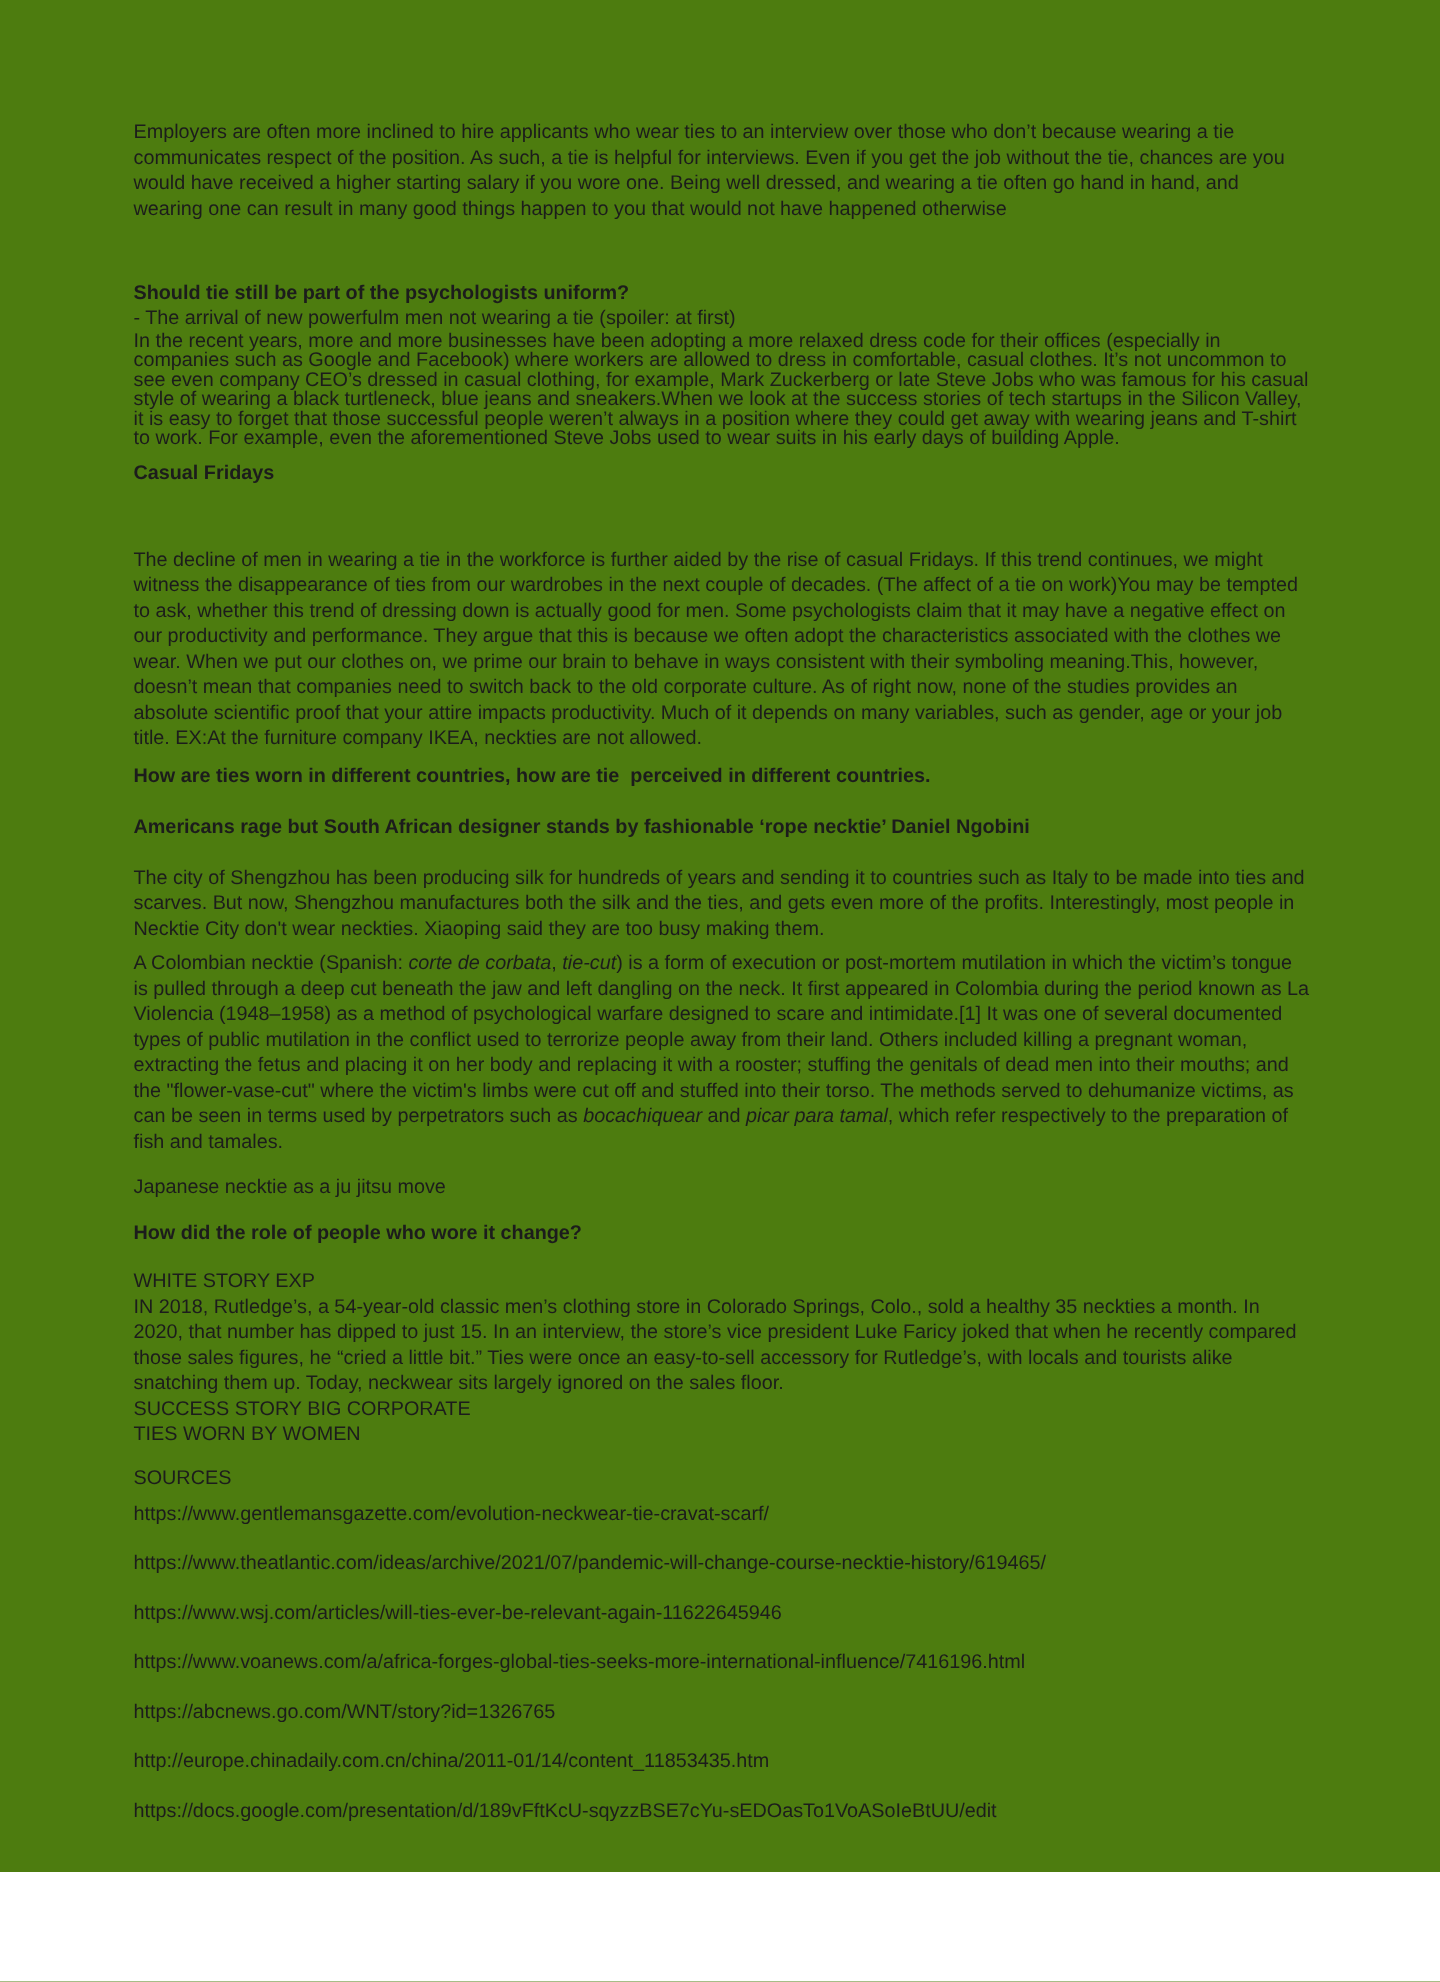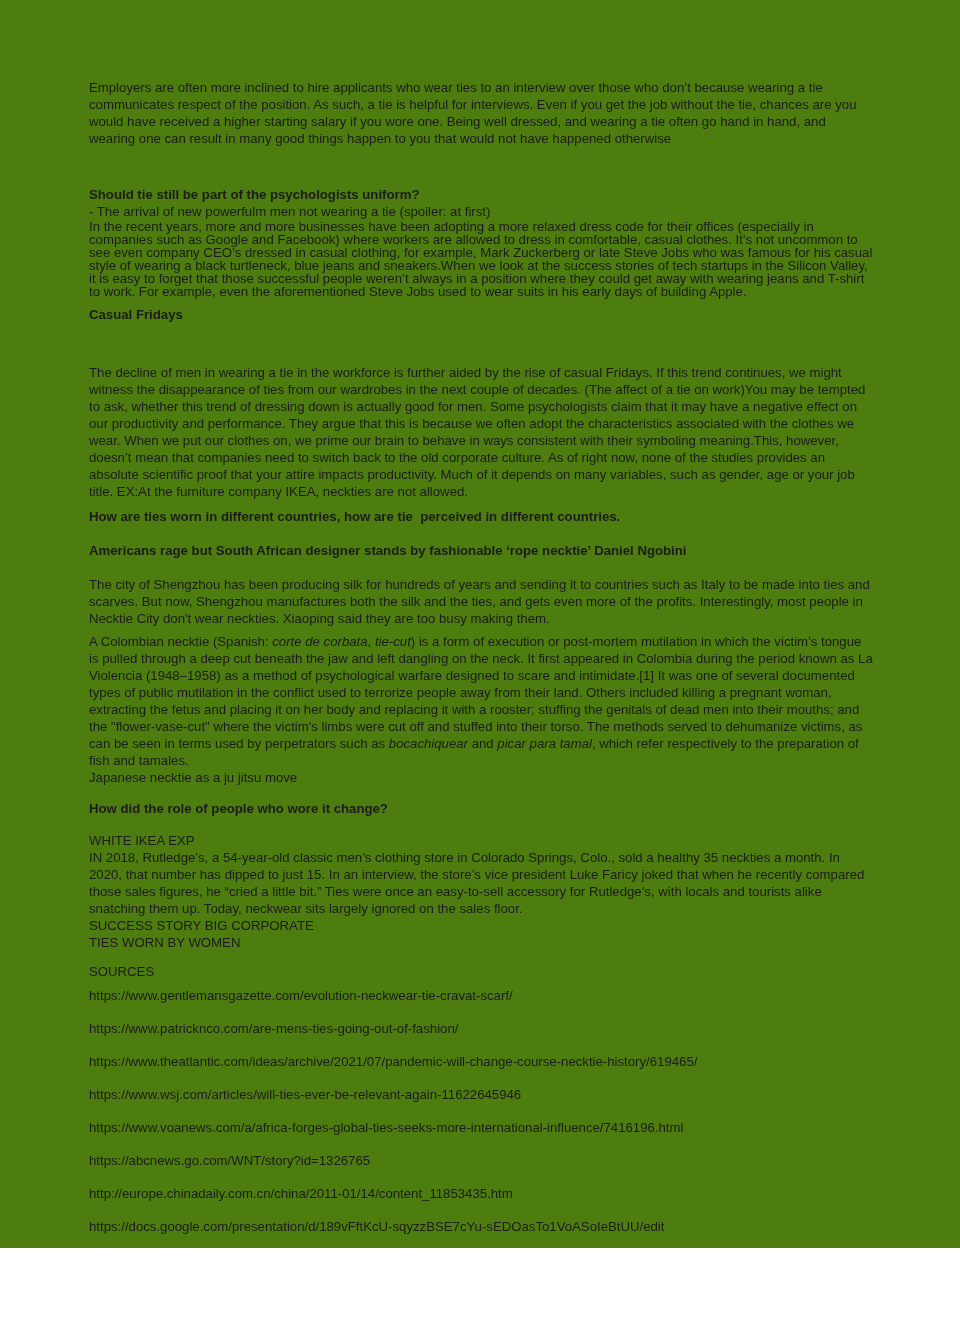--- a/index.html
+++ b/index.html
@@ -29,21 +29,21 @@
   .intro        { margin-top:79px; }
   .h-uniform    { margin-top:39px; }
   .sub          { margin-top:0; }
   .condensed    { margin-top:0; line-height:13px; }
   .h-casual     { margin-top:8px; }
   .body-casual  { margin-top:41px; }
   .h-countries  { margin-top:8px; }
   .h-americans  { margin-top:17px; }
   .body-shengzhou { margin-top:17px; }
   .body-colombian { margin-top:6px; }
-  .japanese     { margin-top:0; }
+  .japanese     { margin-top:13px; }
   .h-role       { margin-top:14px; }
   .white-coat   { margin-top:15px; }
   .tight        { margin-top:0; }
   .sources      { margin-top:12px; }
 
   .links { margin-top:7px; }
   .doc-link {
     display:block;
     width:fit-content;
     margin-bottom:16px;
@@ -80,30 +80,29 @@
 
     <p class="para bold h-americans">Americans rage but South African designer stands by fashionable ‘rope necktie’ Daniel Ngobini</p>
 
     <p class="para body-shengzhou">The city of Shengzhou has been producing silk for hundreds of years and sending it to countries such as Italy to be made into ties and scarves. But now, Shengzhou manufactures both the silk and the ties, and gets even more of the profits. Interestingly, most people in Necktie City don't wear neckties. Xiaoping said they are too busy making them.</p>
 
     <p class="para body-colombian"><span>A Colombian necktie (Spanish: </span><span class="italic">corte de corbata</span><span>, </span><span class="italic">tie-cut</span><span>) is a form of execution or post-mortem mutilation in which the victim’s tongue is pulled through a deep cut beneath the jaw and left dangling on the neck. It first appeared in Colombia during the period known as La Violencia (1948–1958) as a method of psychological warfare designed to scare and intimidate.[1] It was one of several documented types of public mutilation in the conflict used to terrorize people away from their land. Others included killing a pregnant woman, extracting the fetus and placing it on her body and replacing it with a rooster; stuffing the genitals of dead men into their mouths; and the "flower-vase-cut" where the victim's limbs were cut off and stuffed into their torso. The methods served to dehumanize victims, as can be seen in terms used by perpetrators such as </span><span class="italic">bocachiquear</span><span> and </span><span class="italic">picar para tamal</span><span>, which refer respectively to the preparation of fish and tamales.</span></p>
     <p class="para japanese">Japanese necktie as a ju jitsu move</p>
 
     <p class="para bold h-role">How did the role of people who wore it change?</p>
 
-    <p class="para white-coat">WHITE IKEA EXP</p>
+    <p class="para white-coat">WHITE STORY EXP</p>
     <p class="para tight">IN 2018, Rutledge’s, a 54-year-old classic men’s clothing store in Colorado Springs, Colo., sold a healthy 35 neckties a month. In 2020, that number has dipped to just 15. In an interview, the store’s vice president Luke Faricy joked that when he recently compared those sales figures, he “cried a little bit.” Ties were once an easy-to-sell accessory for Rutledge’s, with locals and tourists alike snatching them up. Today, neckwear sits largely ignored on the sales floor.</p>
     <p class="para tight">SUCCESS STORY BIG CORPORATE</p>
     <p class="para tight">TIES WORN BY WOMEN</p>
 
     <p class="para sources">SOURCES</p>
 
     <div class="links">
       <a class="doc-link">https://www.gentlemansgazette.com/evolution-neckwear-tie-cravat-scarf/</a>
-      <a class="doc-link">https://www.patricknco.com/are-mens-ties-going-out-of-fashion/</a>
       <a class="doc-link">https://www.theatlantic.com/ideas/archive/2021/07/pandemic-will-change-course-necktie-history/619465/</a>
       <a class="doc-link">https://www.wsj.com/articles/will-ties-ever-be-relevant-again-11622645946</a>
       <a class="doc-link">https://www.voanews.com/a/africa-forges-global-ties-seeks-more-international-influence/7416196.html</a>
       <a class="doc-link">https://abcnews.go.com/WNT/story?id=1326765</a>
       <a class="doc-link">http://europe.chinadaily.com.cn/china/2011-01/14/content_11853435.htm</a>
       <a class="doc-link plain">https://docs.google.com/presentation/d/189vFftKcU-sqyzzBSE7cYu-sEDOasTo1VoASoIeBtUU/edit</a>
     </div>
 
   </section>
 

